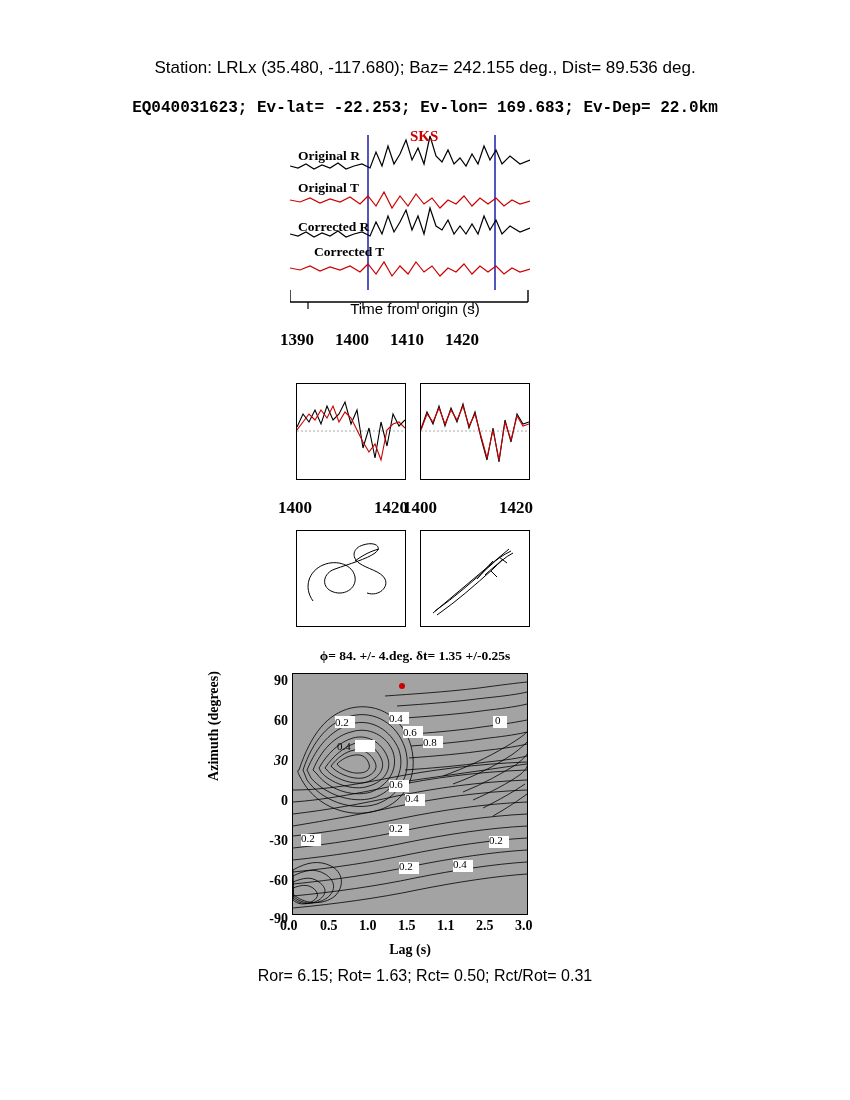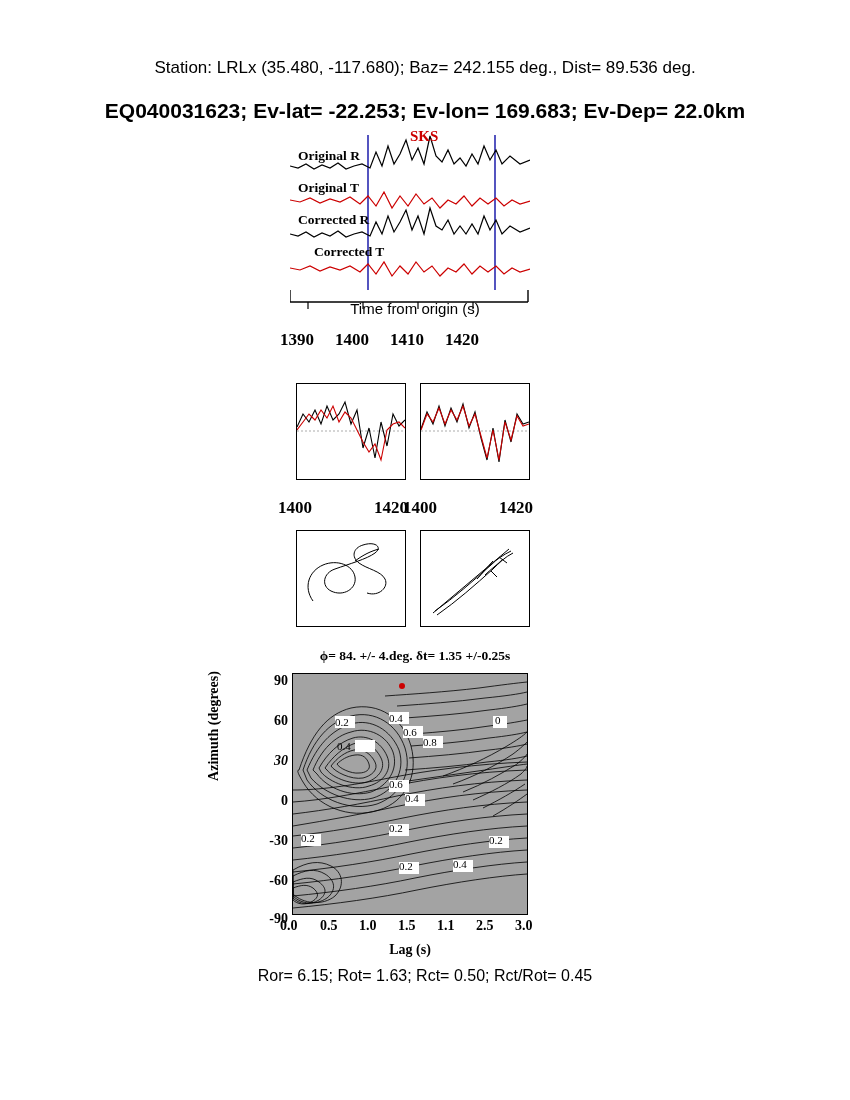--- a/index.html
+++ b/index.html
@@ -27,23 +27,23 @@
     text-align: center;
     font-family: "Liberation Sans", sans-serif;
   }
   #header-line1 {
     top: 58px;
     font-size: 17px;
     letter-spacing: 0px;
   }
   #header-line2 {
     top: 99px;
-    font-size: 21px;
-    font-weight: bold;
-    font-family: Liberation Sans, sans-serif;
+    font-size: 16px;
+    font-weight: bold;
+    font-family: Liberation Mono, monospace;
   }
   
   #seismo-panel {
     position: absolute;
     left: 290px;
     top: 130px;
     width: 240px;
     height: 195px;
   }
   #seismo-panel svg { display: block; }
@@ -213,21 +213,21 @@
       <g stroke="#000" stroke-width="1.2">
         <line x1="18" y1="172" x2="18" y2="179"></line>
         <line x1="73" y1="172" x2="73" y2="179"></line>
         <line x1="128" y1="172" x2="128" y2="179"></line>
         <line x1="183" y1="172" x2="183" y2="179"></line>
       </g>
     </svg>
 
     <div class="wavelabel" style="left:8px; top:18px;">Original R</div>
     <div class="wavelabel" style="left:8px; top:50px;">Original T</div>
-    <div class="wavelabel" style="left:8px; top:82px;">Corrected R</div>
+    <div class="wavelabel" style="left:8px; top:89px;">Corrected R</div>
     <div class="wavelabel" style="left:8px; top:114px;margin-left:16px;">Corrected T</div>
     <div id="sks-label" style="left:120px; top:-2px;">SKS</div>
   </div>
 
   <div id="timeaxis-title">Time from origin (s)</div>
 
   <div id="timeaxis-ticklabels">
     <span style="left:0px;">1390</span>
     <span style="left:55px;">1400</span>
     <span style="left:110px;">1410</span>
@@ -377,15 +377,15 @@
     <span style="left:97px;">1.0</span>
     <span style="left:136px;">1.5</span>
     <span style="left:175px;">1.1</span>
     <span style="left:214px;">2.5</span>
     <span style="left:253px;">3.0</span>
   </div>
 
   <div id="axis-title-y">Azimuth (degrees)</div>
   <div id="axis-title-x">Lag (s)</div>
 
-  <div id="footer-line">Ror= 6.15; Rot= 1.63; Rct= 0.50; Rct/Rot= 0.45</div>
+  <div id="footer-line">Ror= 6.15; Rot= 1.63; Rct= 0.50; Rct/Rot= 0.31</div>
 
 </div>
 
 </body></html>

